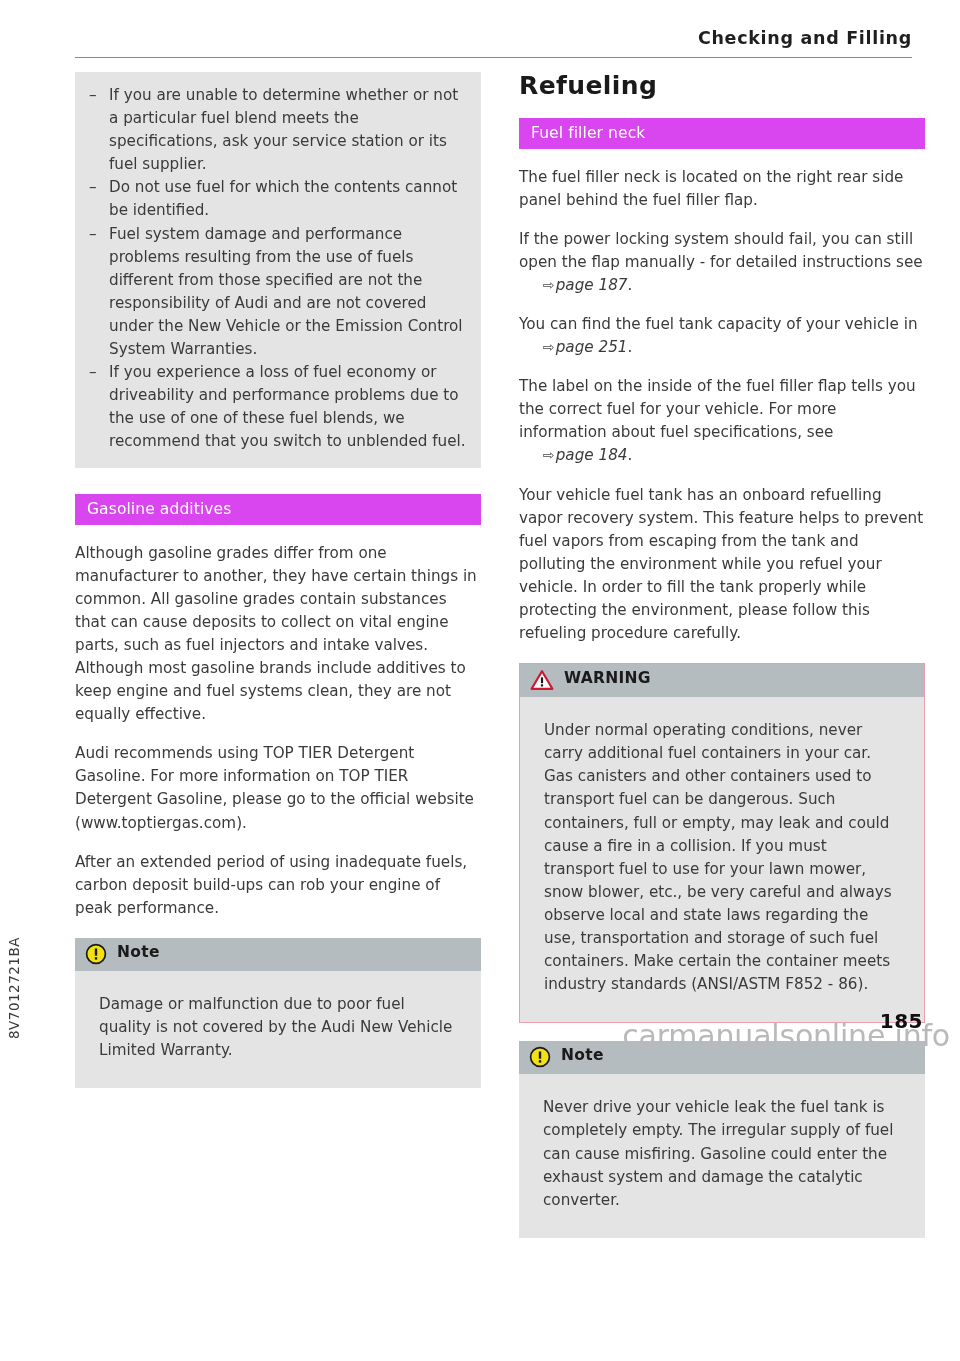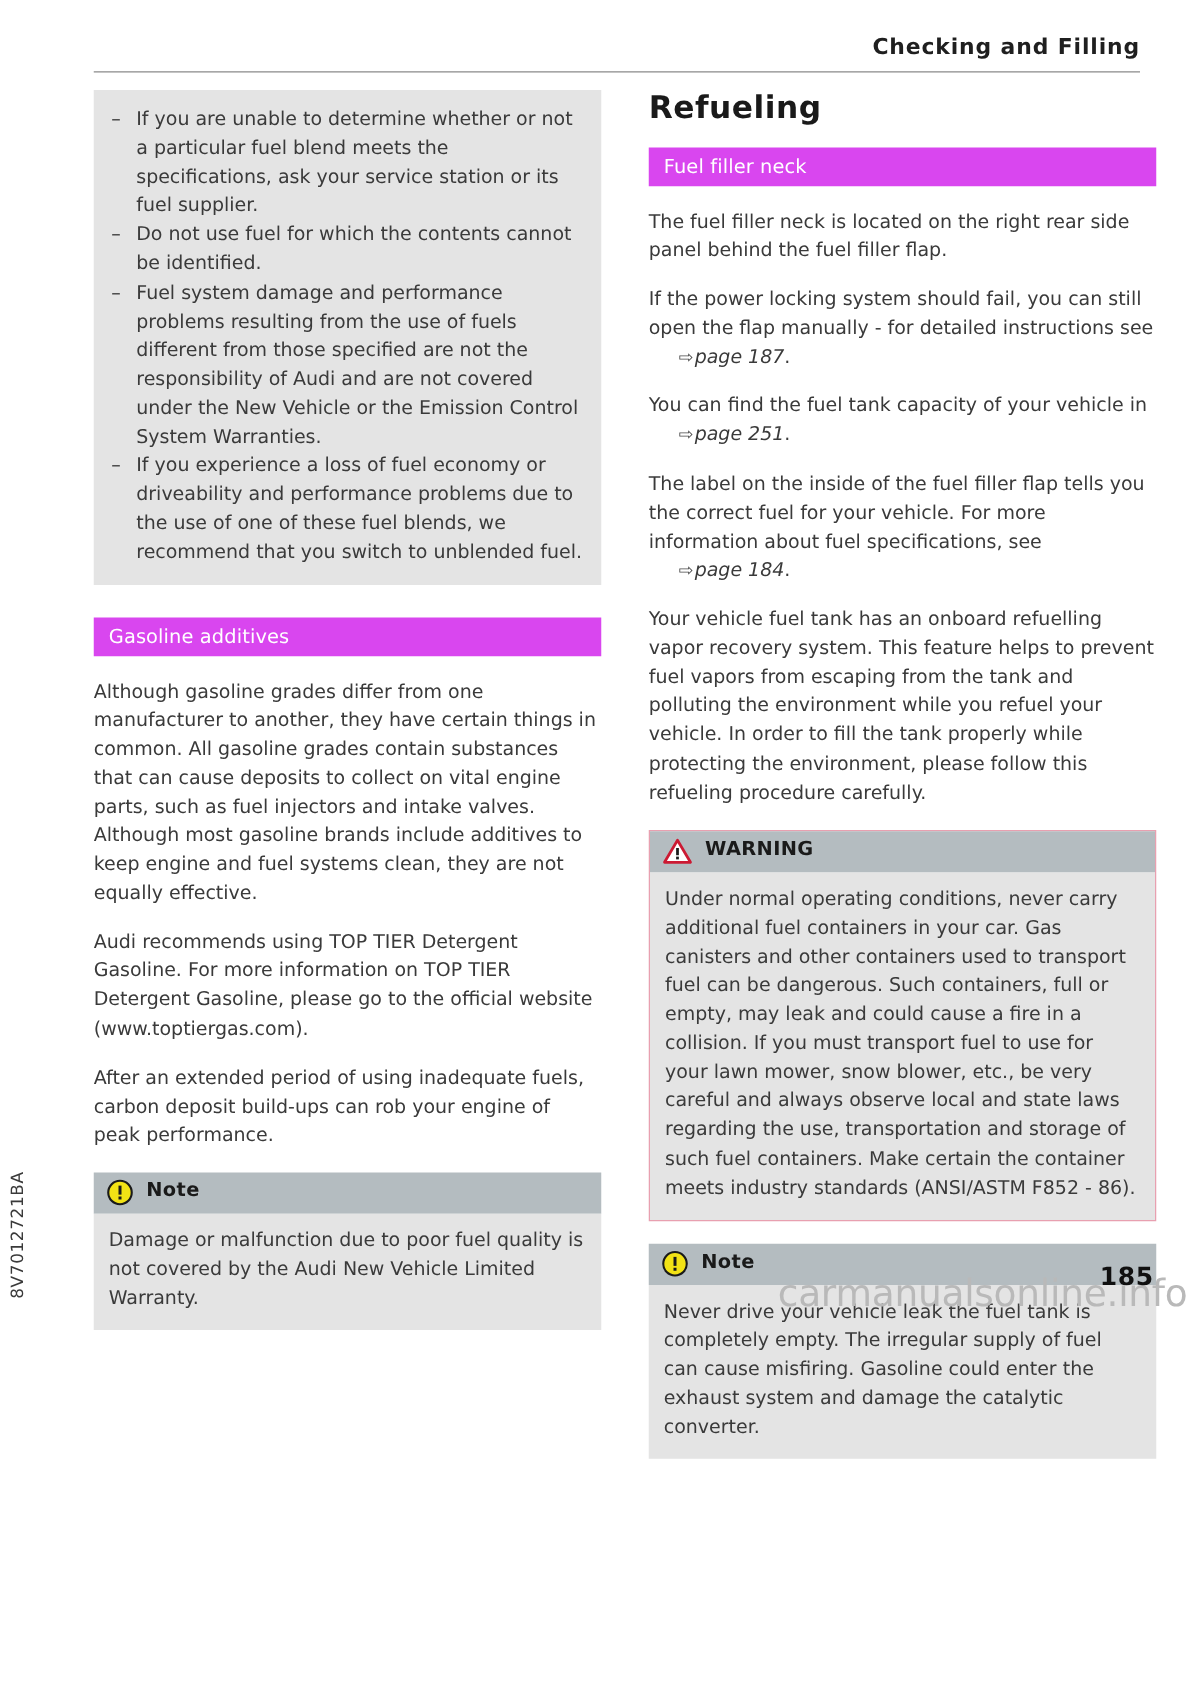--- a/index.html
+++ b/index.html
@@ -121,21 +121,21 @@
     color: #1a1a1a;
     letter-spacing: 0.3px;
   }
   .callout-body {
     background: #e4e4e4;
     padding: 10px 12px 14px 12px;
     font-size: 15.2px;
     line-height: 1.52;
     color: #3a3a3a;
   }
-  .callout-body p { margin: 0; }
+  .callout-body p { margin: 12px; }
 
   .callout.warning {
     border: 1px solid #e8a0b0;
   }
   .callout.warning .callout-head {
     background: #b4bcc0;
   }
 
   .icon-note, .icon-warn {
     display: inline-block;

